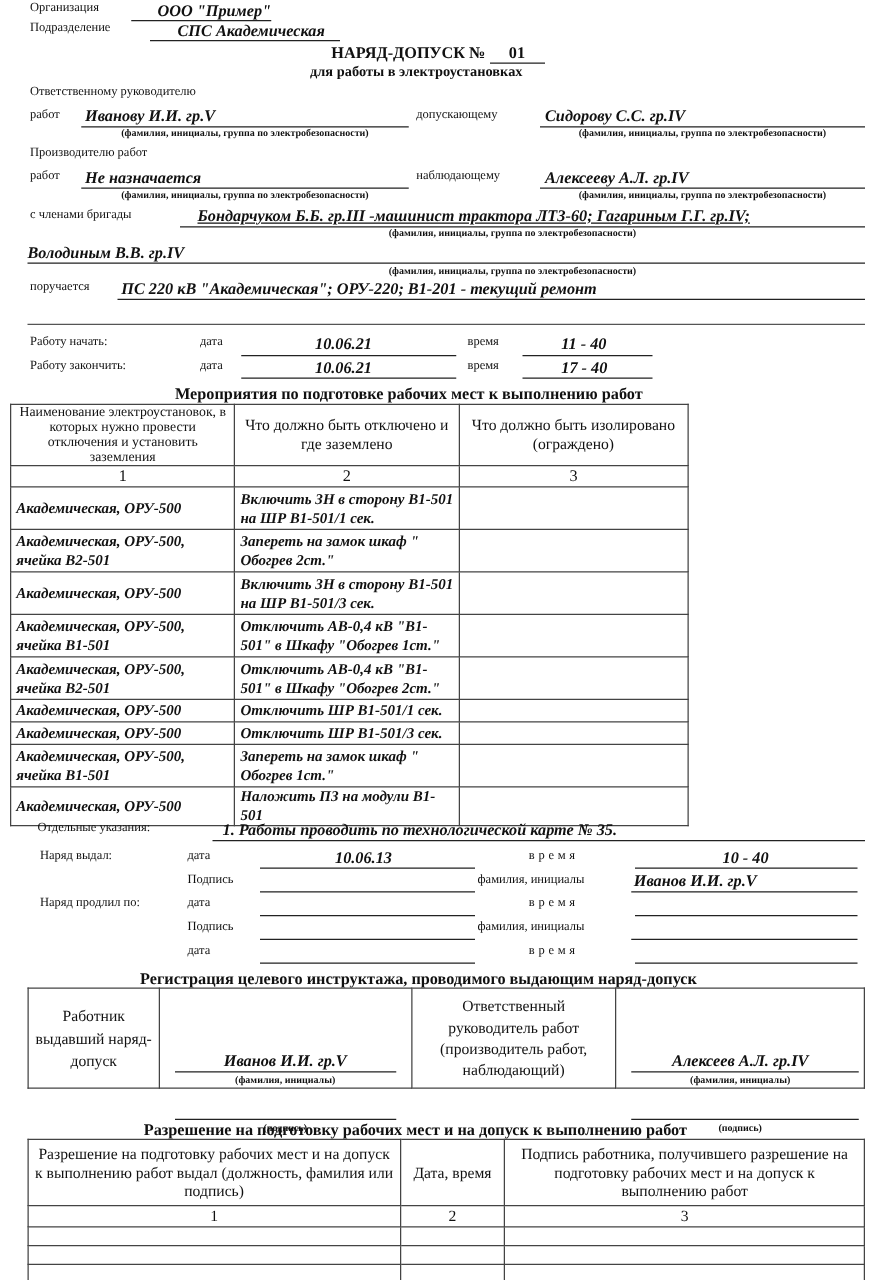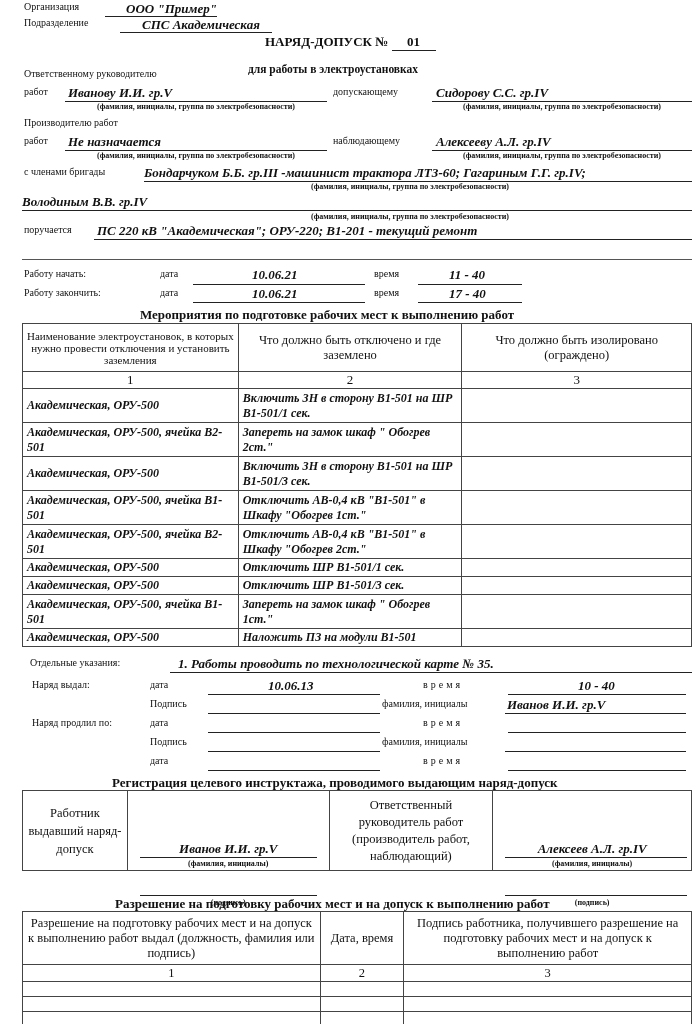--- a/index.html
+++ b/index.html
@@ -38,21 +38,21 @@
 <div class="abs val" style="left:126px;top:1px;">ООО "Пример"</div>
 
 <div class="abs lbl" style="left:24px;top:17px;">Подразделение</div>
 <div class="uline" style="left:120px;top:18px;width:152px;height:14px;"></div>
 <div class="abs val" style="left:142px;top:17px;">СПС Академическая</div>
 
 <div class="abs title" style="left:265px;top:34px;">
   <span>НАРЯД-ДОПУСК №</span>
   <span style="display:inline-block;width:44px;border-bottom:1px solid #222;text-align:center;">01</span>
 </div>
-<div class="abs subtitle" style="left:248px;top:52px;margin-top:11px;">для работы в электроустановках</div>
+<div class="abs subtitle" style="left:248px;top:52px;">для работы в электроустановках</div>
 
 <div class="abs lbl" style="left:24px;top:68px;">Ответственному руководителю</div>
 <div class="abs lbl" style="left:24px;top:86px;">работ</div>
 <div class="uline" style="left:65px;top:87px;width:262px;height:14px;"></div>
 <div class="abs val" style="left:68px;top:85px;">Иванову И.И. гр.V</div>
 <div class="cap" style="left:70px;top:102px;width:252px;">(фамилия, инициалы, группа по электробезопасности)</div>
 
 <div class="abs lbl" style="left:333px;top:86px;">допускающему</div>
 <div class="uline" style="left:432px;top:87px;width:260px;height:14px;"></div>
 <div class="abs val" style="left:436px;top:85px;">Сидорову С.С. гр.IV</div>
@@ -64,21 +64,21 @@
 <div class="abs val" style="left:68px;top:134px;">Не назначается</div>
 <div class="cap" style="left:70px;top:151px;width:252px;">(фамилия, инициалы, группа по электробезопасности)</div>
 
 <div class="abs lbl" style="left:333px;top:135px;">наблюдающему</div>
 <div class="uline" style="left:432px;top:136px;width:260px;height:14px;"></div>
 <div class="abs val" style="left:436px;top:134px;">Алексееву А.Л. гр.IV</div>
 <div class="cap" style="left:437px;top:151px;width:250px;">(фамилия, инициалы, группа по электробезопасности)</div>
 
 <div class="abs lbl" style="left:24px;top:166px;">с членами бригады</div>
 <div class="uline" style="left:144px;top:167px;width:548px;height:14px;"></div>
-<div class="abs val" style="left:144px;top:165px;">Бондарчуком Б.Б. гр.III -машинист трактора ЛТЗ-60; Гагариным Г.Г. гр.IV;</div>
+<div class="abs val" style="left:158px;top:165px;text-decoration:underline;">Бондарчуком Б.Б. гр.III -машинист трактора ЛТЗ-60; Гагариным Г.Г. гр.IV;</div>
 <div class="cap" style="left:200px;top:182px;width:420px;">(фамилия, инициалы, группа по электробезопасности)</div>
 
 <div class="uline" style="left:22px;top:196px;width:670px;height:14px;"></div>
 <div class="abs val" style="left:22px;top:194px;">Володиным В.В. гр.IV</div>
 <div class="cap" style="left:200px;top:212px;width:420px;">(фамилия, инициалы, группа по электробезопасности)</div>
 
 <div class="abs lbl" style="left:24px;top:224px;">поручается</div>
 <div class="uline" style="left:94px;top:225px;width:598px;height:14px;"></div>
 <div class="abs val" style="left:97px;top:223px;">ПС 220 кВ "Академическая"; ОРУ-220; В1-201 - текущий ремонт</div>
 
@@ -94,21 +94,21 @@
 
 <div class="abs lbl" style="left:24px;top:287px;">Работу закончить:</div>
 <div class="abs lbl" style="left:160px;top:287px;">дата</div>
 <div class="uline" style="left:193px;top:288px;width:172px;height:14px;"></div>
 <div class="abs val" style="left:252px;top:286px;">10.06.21</div>
 <div class="abs lbl" style="left:374px;top:287px;">время</div>
 <div class="uline" style="left:418px;top:288px;width:104px;height:14px;"></div>
 <div class="abs val" style="left:449px;top:286px;">17 - 40</div>
 
 <div class="abs title" style="left:140px;top:307px;">Мероприятия по подготовке рабочих мест к выполнению работ</div>
-<table class="t1" style="left:22px;top:323px;width:670px;">
+<table class="t1" style="left:8px;top:323px;width:543px;">
   <colgroup>
       <col style="width:216px">
       <col style="width:224px">
       <col style="width:230px">
     </colgroup>
   <tbody>
       <tr style="height:48px;">
     <td class="h">Наименование электроустановок, в которых нужно провести отключения и установить заземления</td>
     <td class="h2">Что должно быть отключено и где заземлено</td>
     <td class="h2">Что должно быть изолировано (ограждено)</td>

